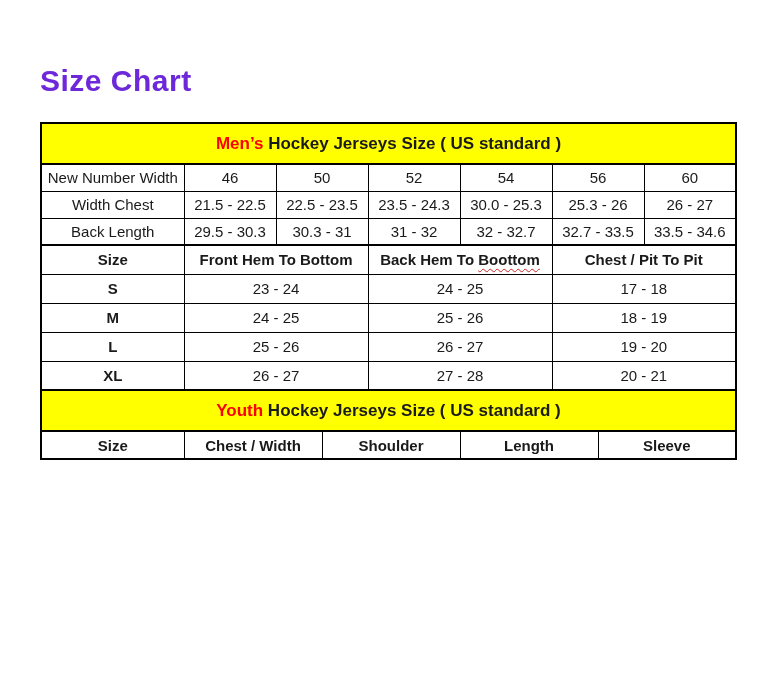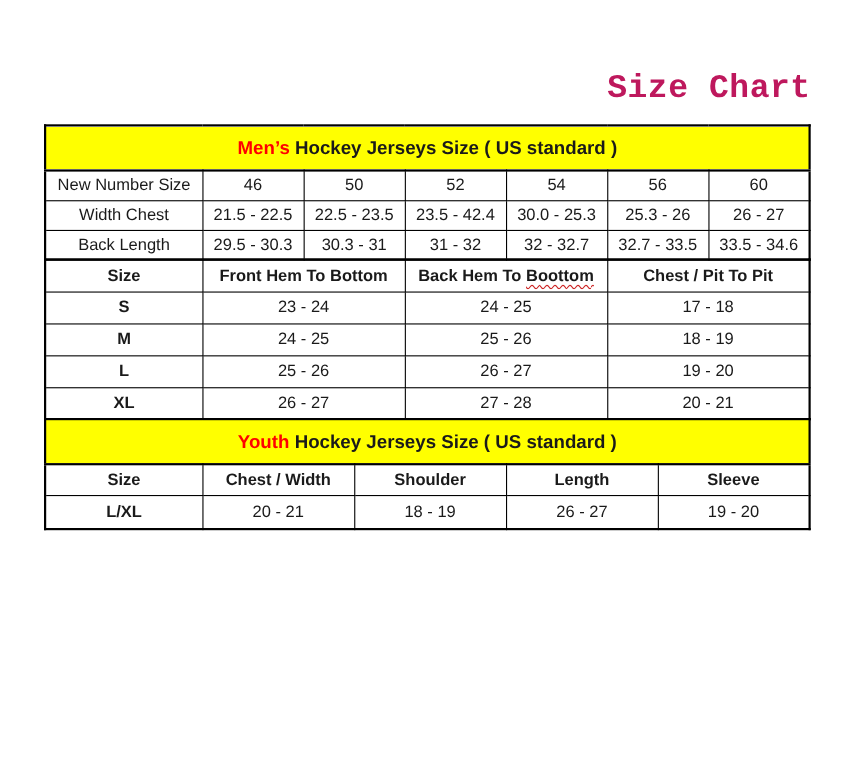--- a/index.html
+++ b/index.html
@@ -9,29 +9,28 @@
     background: #ffffff;
     font-family: "Liberation Sans", sans-serif;
     color: #1a1a1a;
   }
   .page { width: 776px; height: 692px; overflow: hidden; }
 
   .title {
     width: 697px;
     margin: 0 0 0 40px;
     padding-top: 64px;
-    text-align: right;
+    text-align: left;
     font-size: 30px;
     font-weight: bold;
-    color: #be185d;
+    color: #6d28d9;
     letter-spacing: 0.5px;
-    font-family: Liberation Mono, monospace;
   }
 
-  .tables { margin: 15px 0 0 40px; width: 697px; }
+  .tables { margin: 24px 0 0 40px; width: 697px; }
 
   table.size-table {
     width: 697px;
     border-collapse: collapse;
     table-layout: fixed;
     border: 2px solid #000;
   }
   table.size-table + table.size-table { margin-top: -2px; }
 
   table.size-table th,
@@ -92,33 +91,33 @@
           <col>
           <col>
           <col>
           <col>
         </colgroup>
       <tbody>
         <tr class="section-row">
           <td colspan="7"><span class="accent">Men’s</span><span> Hockey Jerseys Size ( US standard )</span></td>
         </tr>
         <tr class="data-row">
-          <td class="row-label">New Number Size</td>
+          <td class="row-label">New Number Width</td>
           <td>46</td>
           <td>50</td>
           <td>52</td>
           <td>54</td>
           <td>56</td>
           <td>60</td>
         </tr>
         <tr class="data-row">
           <td class="row-label">Width Chest</td>
           <td>21.5 - 22.5</td>
           <td>22.5 - 23.5</td>
-          <td>23.5 - 42.4</td>
+          <td>23.5 - 24.3</td>
           <td>30.0 - 25.3</td>
           <td>25.3 - 26</td>
           <td>26 - 27</td>
         </tr>
         <tr class="data-row">
           <td class="row-label">Back Length</td>
           <td>29.5 - 30.3</td>
           <td>30.3 - 31</td>
           <td>31 - 32</td>
           <td>32 - 32.7</td>
@@ -181,24 +180,17 @@
         <tr class="section-row">
           <td colspan="5"><span class="accent">Youth</span><span> Hockey Jerseys Size ( US standard )</span></td>
         </tr>
         <tr class="head-row">
           <th>Size</th>
           <th>Chest / Width</th>
           <th>Shoulder</th>
           <th>Length</th>
           <th>Sleeve</th>
         </tr>
-        <tr class="data-row">
-          <td class="row-label-bold">L/XL</td>
-          <td>20 - 21</td>
-          <td>18 - 19</td>
-          <td>26 - 27</td>
-          <td>19 - 20</td>
-        </tr>
       </tbody>
     </table>
 
   </div>
 </div>
 
 </body></html>

